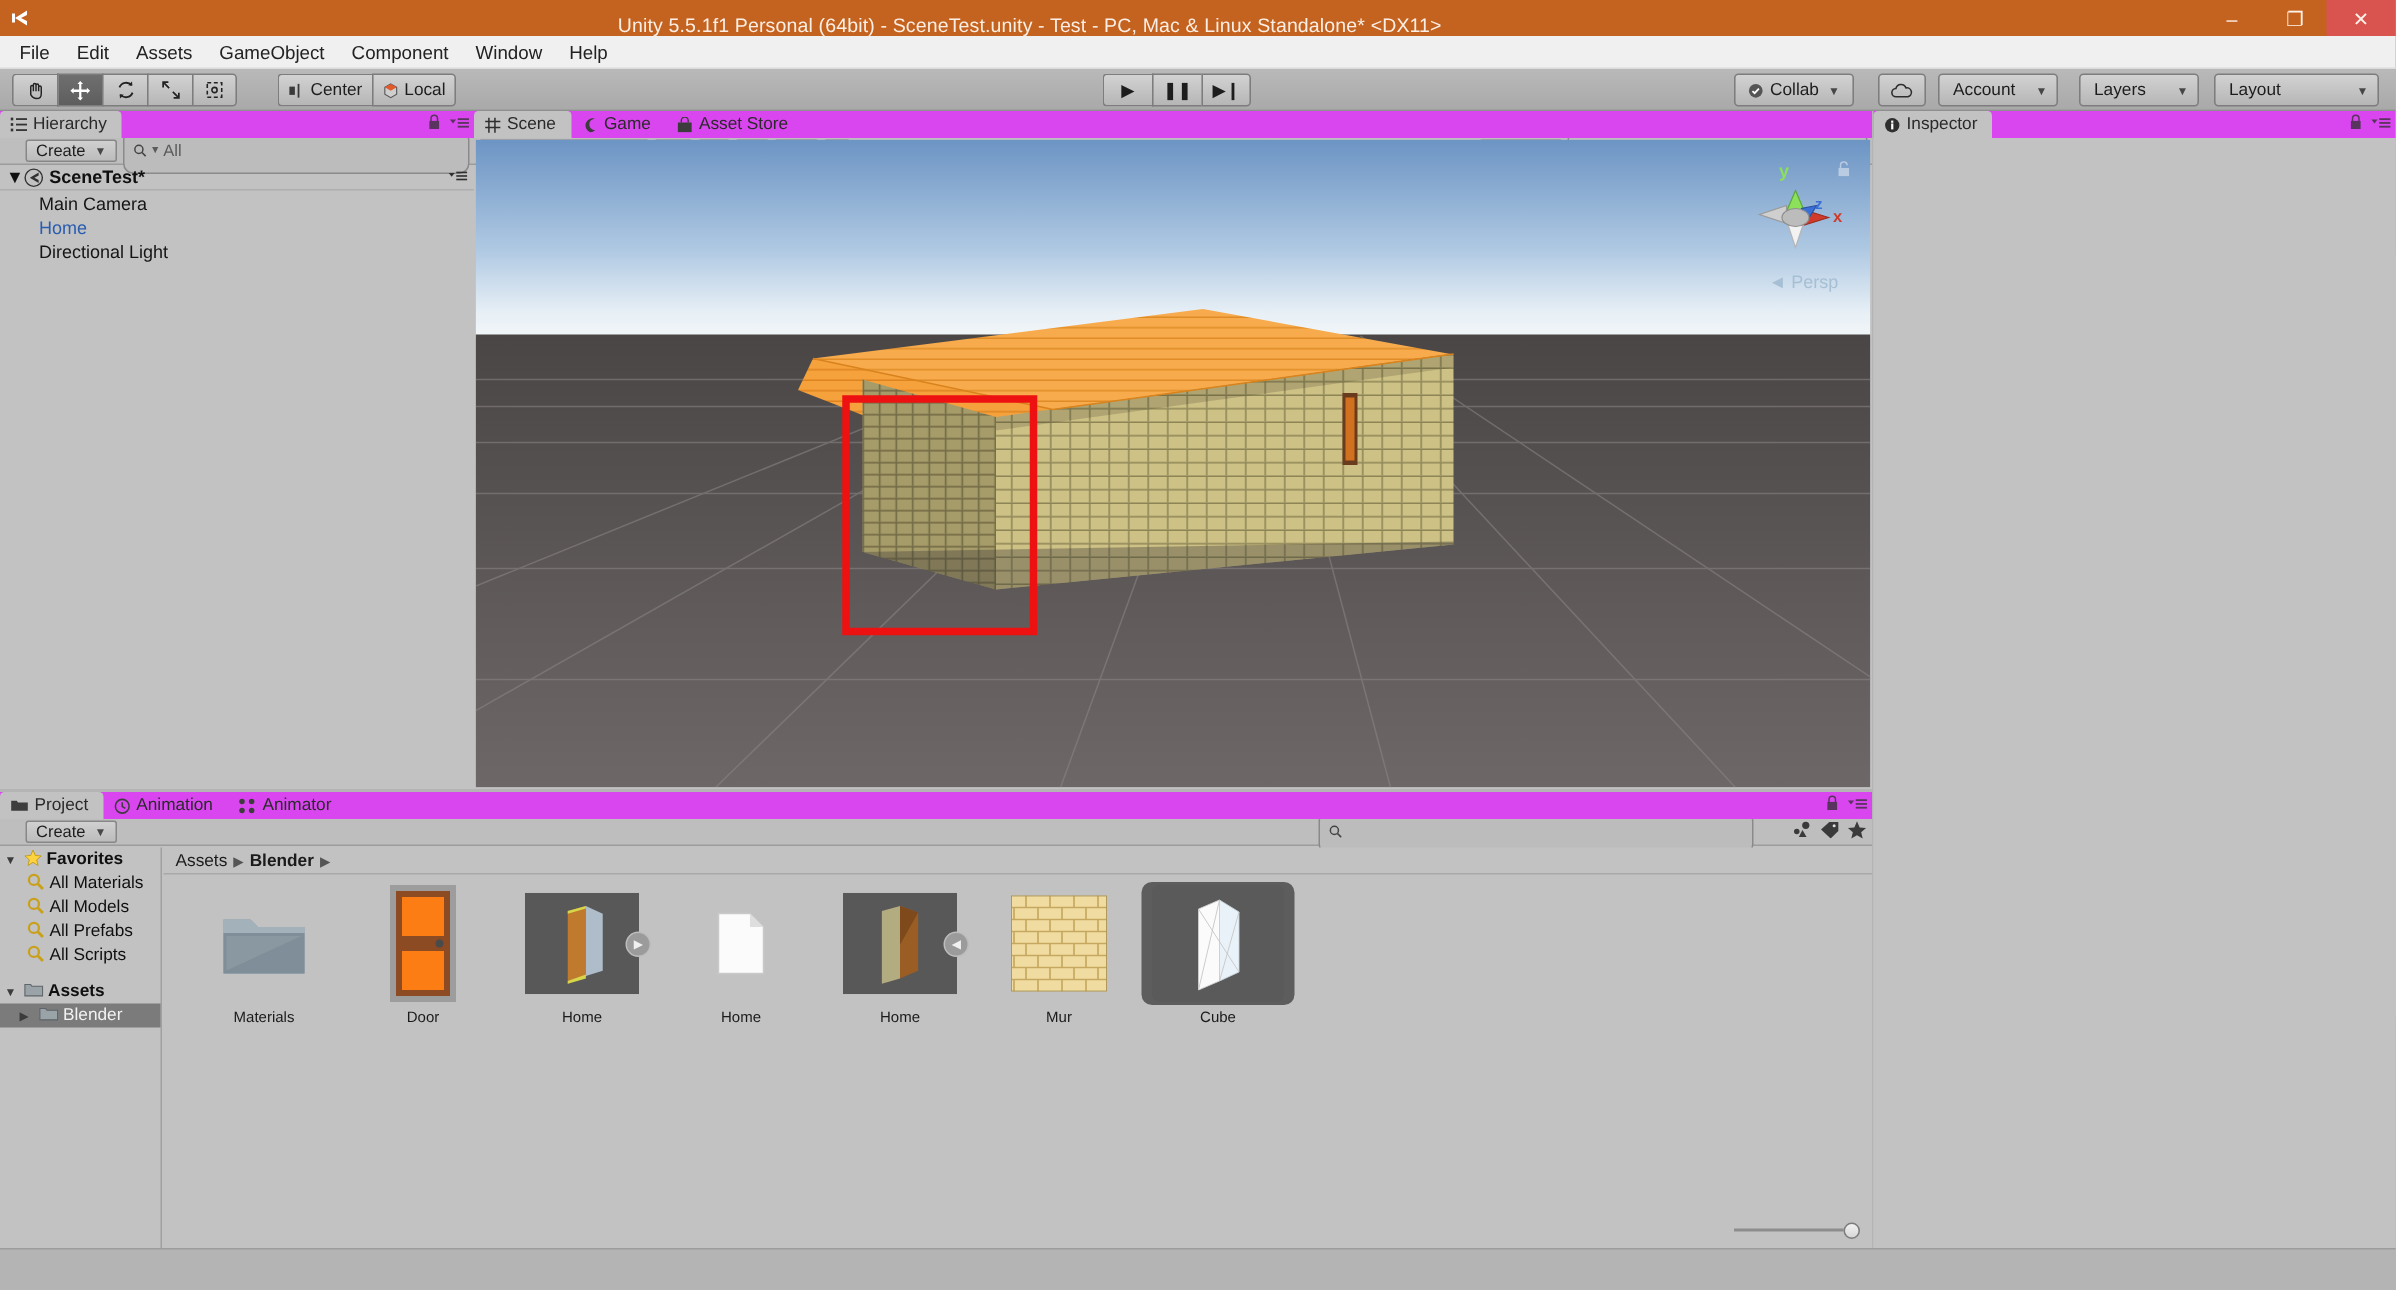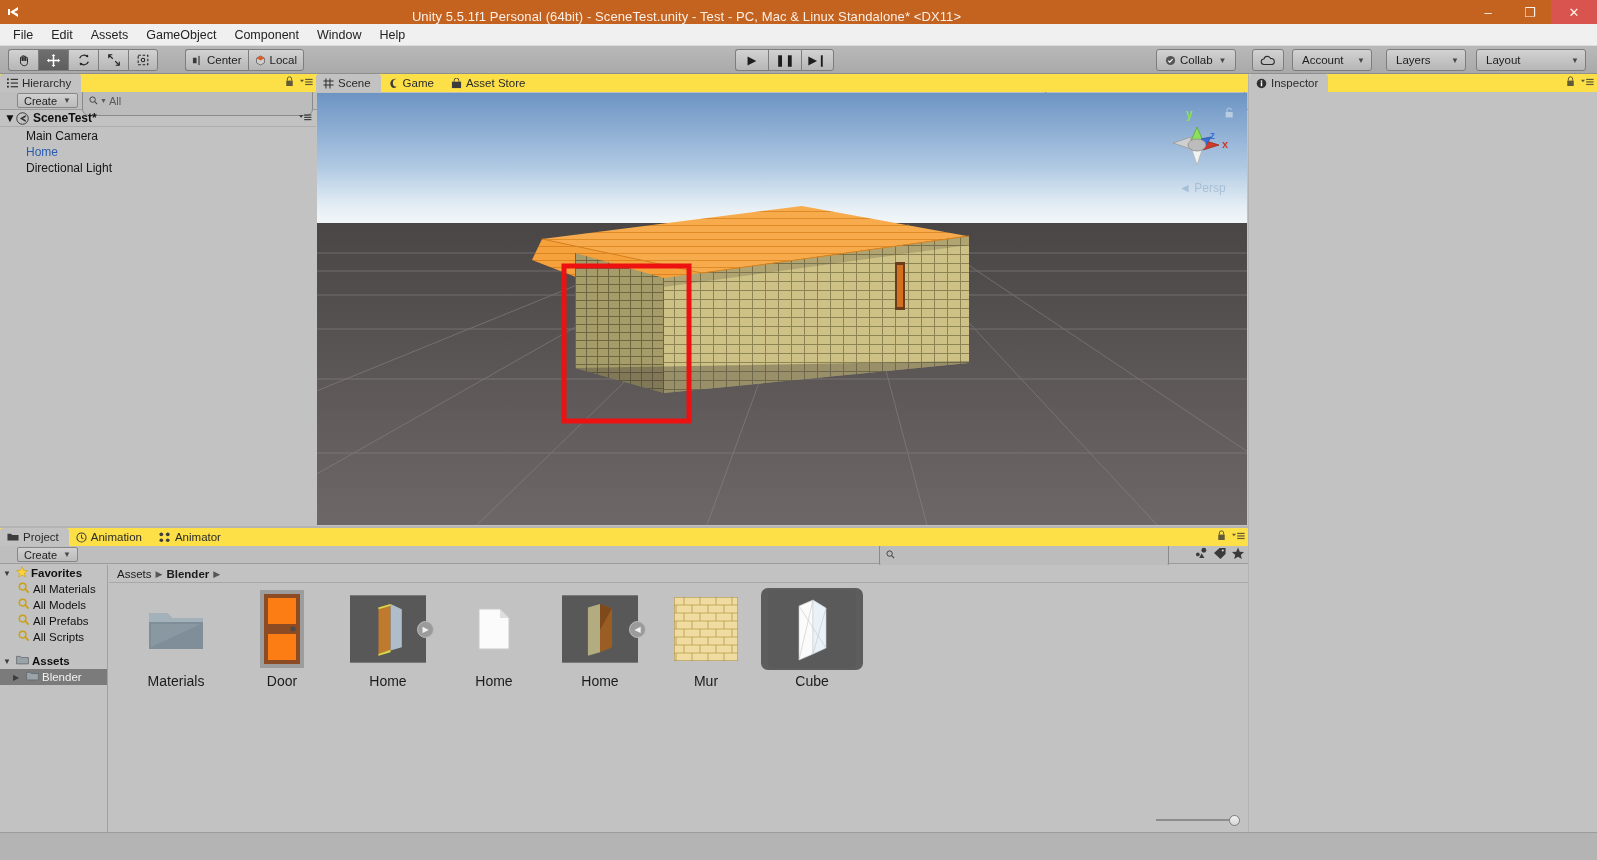--- a/index.html
+++ b/index.html
@@ -64,21 +64,21 @@
   .tbtn svg { display:block; }
   .tbtn .lbl { margin-left:4px; }
   .carat { margin-left:6px; font-size:8px; opacity:.75; }
 
   #playgroup { left:735px; }
   #playgroup .tbtn { min-width:33px; }
 
   
   .panel { position:absolute; background:#c2c2c2; }
   .tabstrip {
-    height:18px; background:#fde047; display:flex; align-items:flex-end;
+    height:18px; background:#d946ef; display:flex; align-items:flex-end;
     position:relative;
   }
   .tab {
     height:18px; padding:0 10px 0 7px; font-size:11.5px; color:#2a2a2a;
     display:flex; align-items:center; gap:4px;
     background:transparent;
   }
   .tab.active { background:#c2c2c2; border-radius:3px 3px 0 0; }
   .tabstrip .strip-right {
     position:absolute; right:3px; bottom:2px; display:flex; gap:5px; align-items:center;
@@ -138,21 +138,21 @@
   }
   #projRight { position:absolute; left:109px; top:37px; width:1139px; height:267px; background:#c2c2c2; }
   .bcrumb { height:18px; display:flex; align-items:center; gap:4px; padding-left:8px;
             font-size:11.5px; border-bottom:1px solid #a8a8a8; color:#1b1b1b; }
   .bcrumb b { font-weight:bold; }
   .bsep { font-size:9px; color:#555; }
   .grid { display:flex; flex-wrap:wrap; padding:8px 0 0 14px; gap:0; }
   .cell { width:106px; display:flex; flex-direction:column; align-items:center; }
   .thumb { width:76px; height:76px; display:flex; align-items:center; justify-content:center;
            position:relative; }
-  .cell .cap { margin-top:6px; font-size:14px; color:#1b1b1b; text-align:left; }
+  .cell .cap { margin-top:6px; font-size:10px; color:#1b1b1b; text-align:left; }
   .thumb > * { position:relative; z-index:1; }
   .expander {
     position:absolute; width:17px; height:17px; border-radius:50%;
     background:#9b9b9b; border:1px solid #bdbdbd; color:#f0f0f0;
     display:flex; align-items:center; justify-content:center; font-size:8px; z-index:3;
   }
   #projScroll { position:absolute; right:8px; bottom:6px; width:84px; height:12px; display:flex;
                 align-items:center; }
   #projScroll .track { flex:1; height:2px; background:#8d8d8d; }
   #projScroll .knob { width:11px; height:11px; border-radius:50%;

